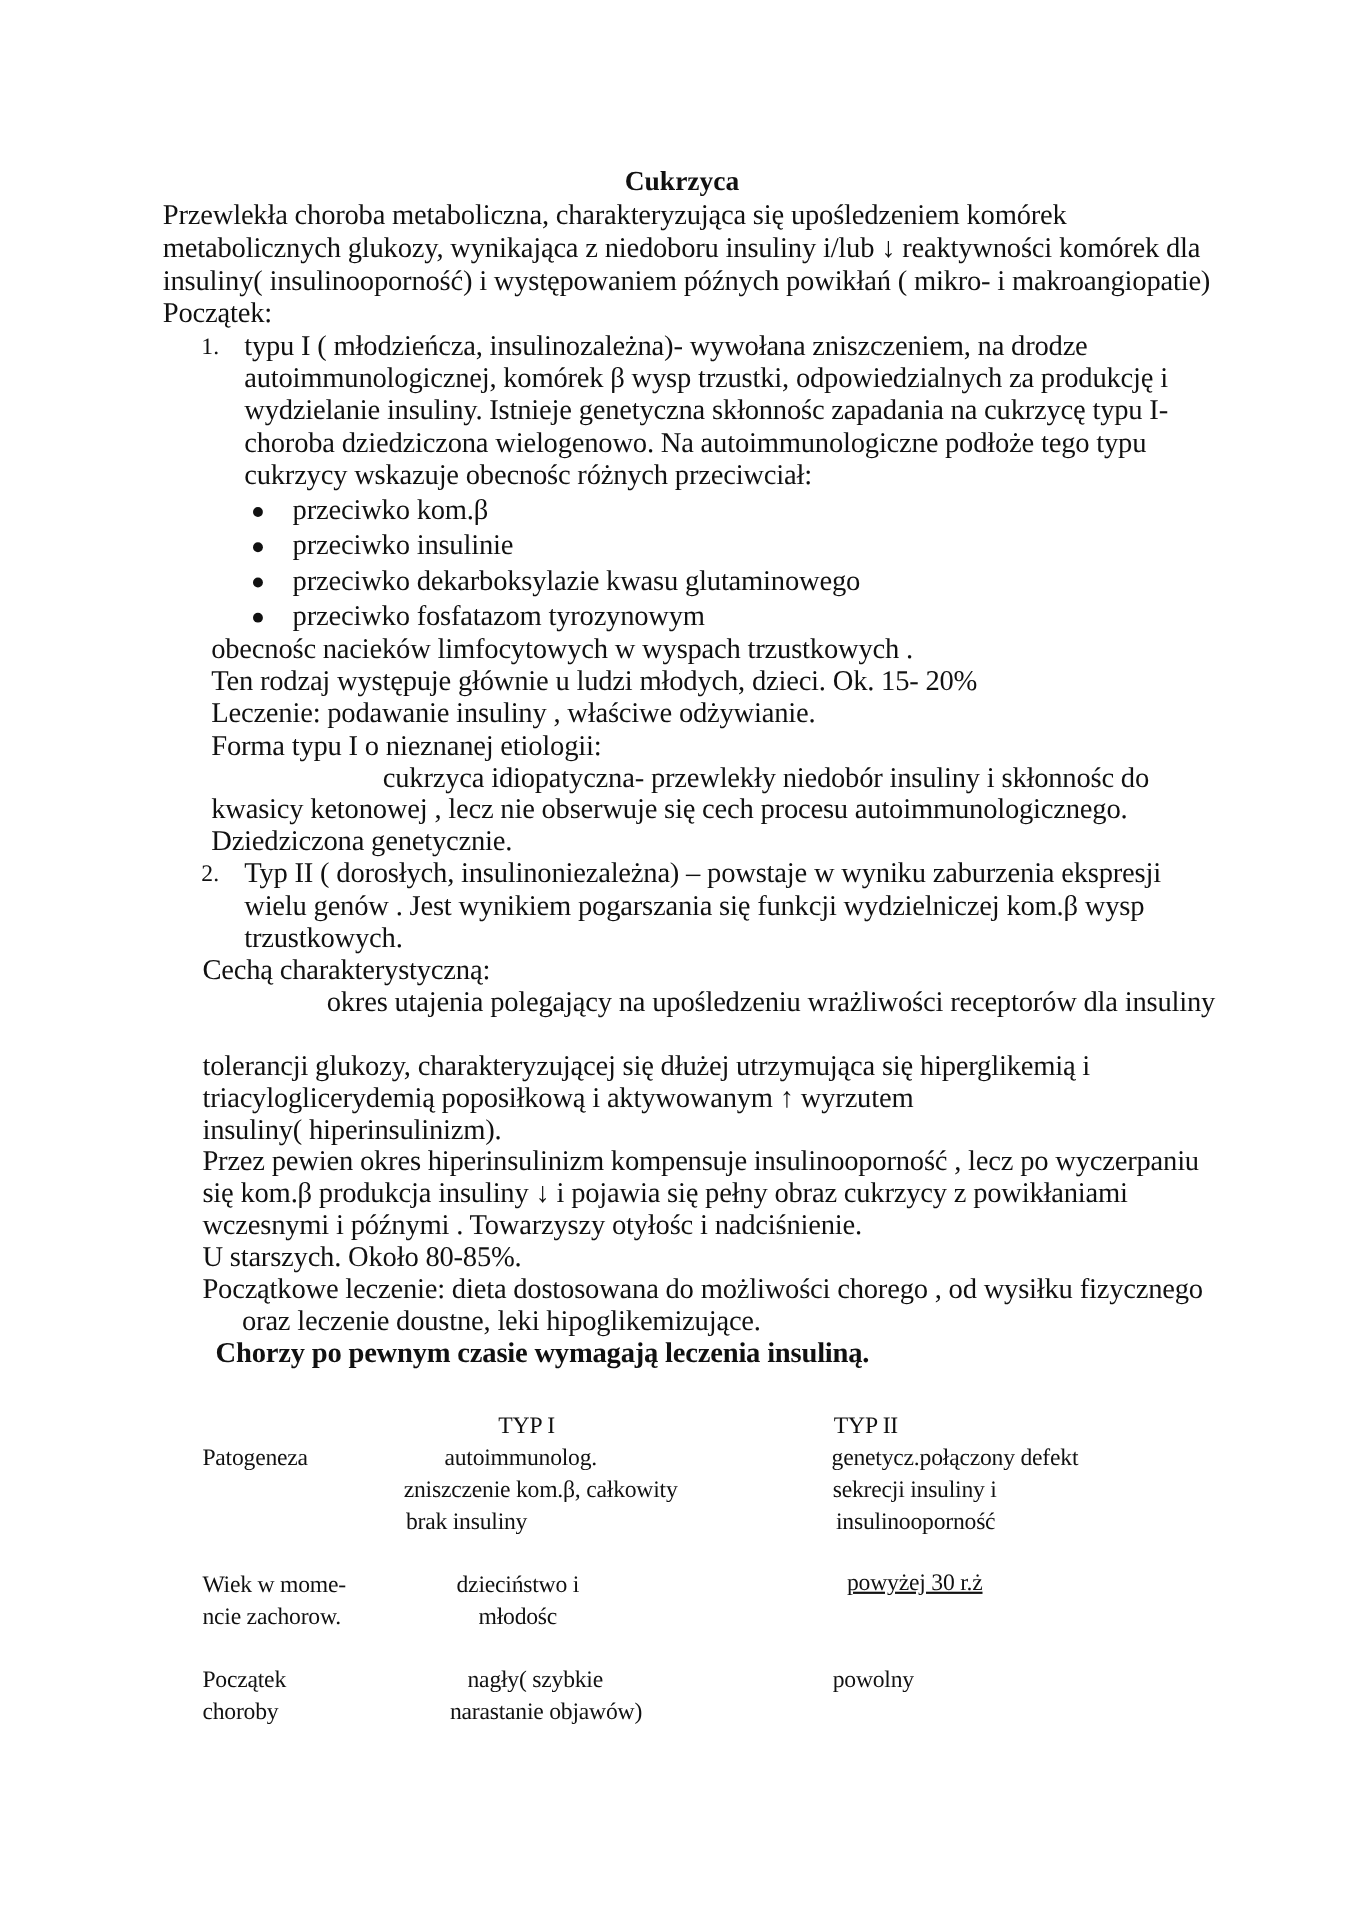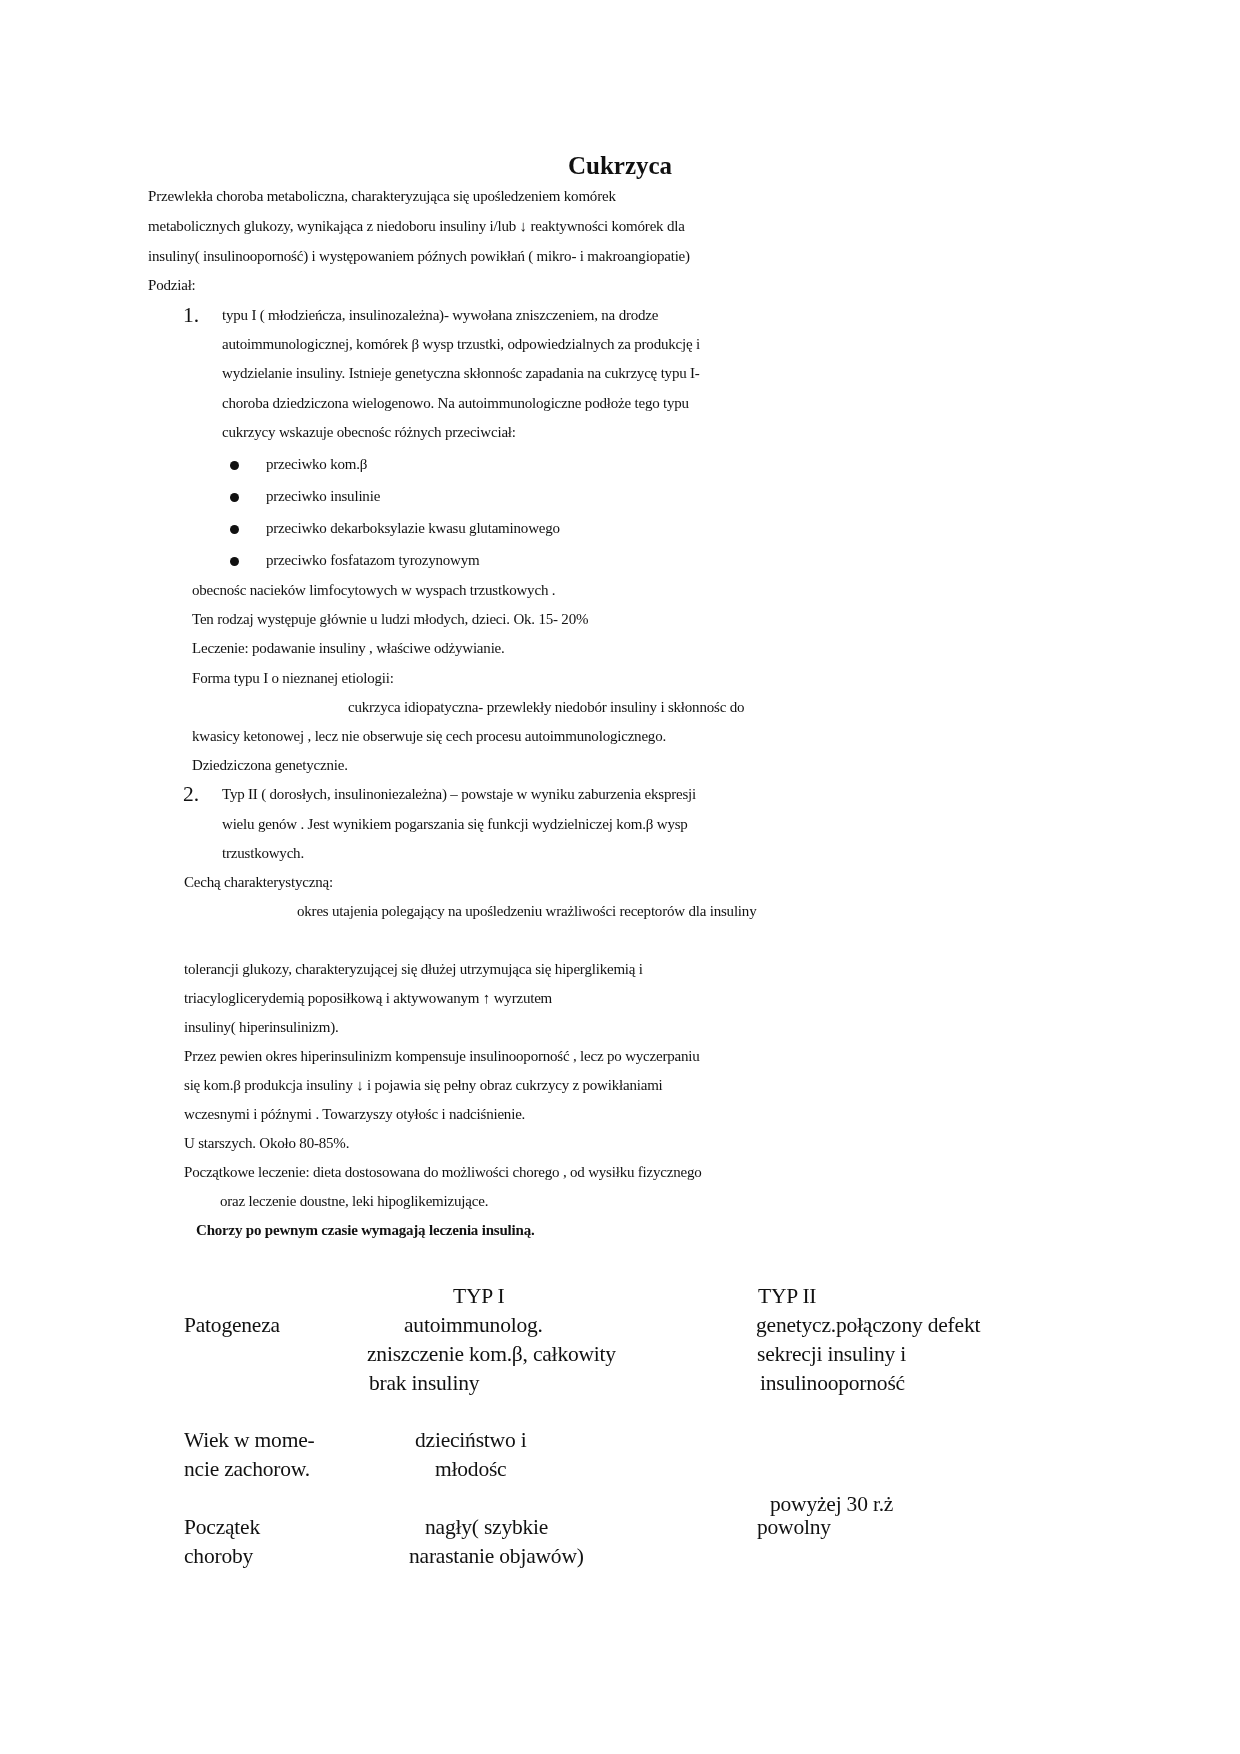--- a/index.html
+++ b/index.html
@@ -15,21 +15,21 @@
       font-family: "Liberation Serif", "DejaVu Serif", serif;
       color: #111111;
     }
     .page {
       position: absolute;
       left: 0; top: 0;
       width: 1240px; height: 1754px;
     }
     .line {
       position: absolute;
-      font-size: 15px;
+      font-size: 26px;
       line-height: 28px;
       white-space: nowrap;
       letter-spacing: -0.2px;
     }
     .title {
       position: absolute;
       left: 0; width: 1240px;
       top: 150px;
       text-align: center;
       font-size: 25px;
@@ -58,21 +58,21 @@
 </head>
 <body>
 
 <div class="page">
 
   <div class="title">Cukrzyca</div>
 
   <div class="line" style="left:148px; top:182px;">Przewlekła choroba metaboliczna, charakteryzująca się upośledzeniem komórek</div>
   <div class="line" style="left:148px; top:212px;">metabolicznych glukozy, wynikająca z niedoboru insuliny i/lub ↓ reaktywności komórek dla</div>
   <div class="line" style="left:148px; top:242px;">insuliny( insulinooporność) i występowaniem późnych powikłań ( mikro- i makroangiopatie)</div>
-  <div class="line" style="left:148px; top:271px;">Podział:</div>
+  <div class="line" style="left:148px; top:271px;">Początek:</div>
 
   <div class="num" style="left:183px; top:301px;">1.</div>
   <div class="line" style="left:222px; top:301px;">typu I ( młodzieńcza, insulinozależna)- wywołana zniszczeniem, na drodze</div>
   <div class="line" style="left:222px; top:330px;">autoimmunologicznej, komórek β wysp trzustki, odpowiedzialnych za produkcję i</div>
   <div class="line" style="left:222px; top:359px;text-align:right;">wydzielanie insuliny. Istnieje genetyczna skłonnośc zapadania na cukrzycę typu I-</div>
   <div class="line" style="left:222px; top:389px;">choroba dziedziczona wielogenowo. Na autoimmunologiczne podłoże tego typu</div>
   <div class="line" style="left:222px; top:418px;">cukrzycy wskazuje obecnośc różnych przeciwciał:</div>
 
   <span class="bullet" style="left:230px; top:461px;"></span>
   <div class="line" style="left:266px; top:450px;">przeciwko kom.β</div>
@@ -120,21 +120,21 @@
     <div class="cell" style="left:367px; top:1340px;">zniszczenie kom.β, całkowity</div>
     <div class="cell" style="left:369px; top:1369px;">brak insuliny</div>
     <div class="cell" style="left:756px; top:1311px;">genetycz.połączony defekt</div>
     <div class="cell" style="left:757px; top:1340px;">sekrecji insuliny i</div>
     <div class="cell" style="left:760px; top:1369px;">insulinooporność</div>
 
     <div class="cell" style="left:184px; top:1426px;">Wiek w mome-</div>
     <div class="cell" style="left:184px; top:1455px;">ncie zachorow.</div>
     <div class="cell" style="left:415px; top:1426px;">dzieciństwo i</div>
     <div class="cell" style="left:435px; top:1455px;">młodośc</div>
-    <div class="cell" style="left:770px; top:1490px;">powyżej 30 r.ż</div>
+    <div class="cell" style="left:770px; top:1424px;text-decoration:underline;">powyżej 30 r.ż</div>
 
     <div class="cell" style="left:184px; top:1513px;">Początek</div>
     <div class="cell" style="left:184px; top:1542px;">choroby</div>
     <div class="cell" style="left:425px; top:1513px;">nagły( szybkie</div>
     <div class="cell" style="left:409px; top:1542px;">narastanie objawów)</div>
     <div class="cell" style="left:757px; top:1513px;">powolny</div>
   </div>
 
 </div>
 

